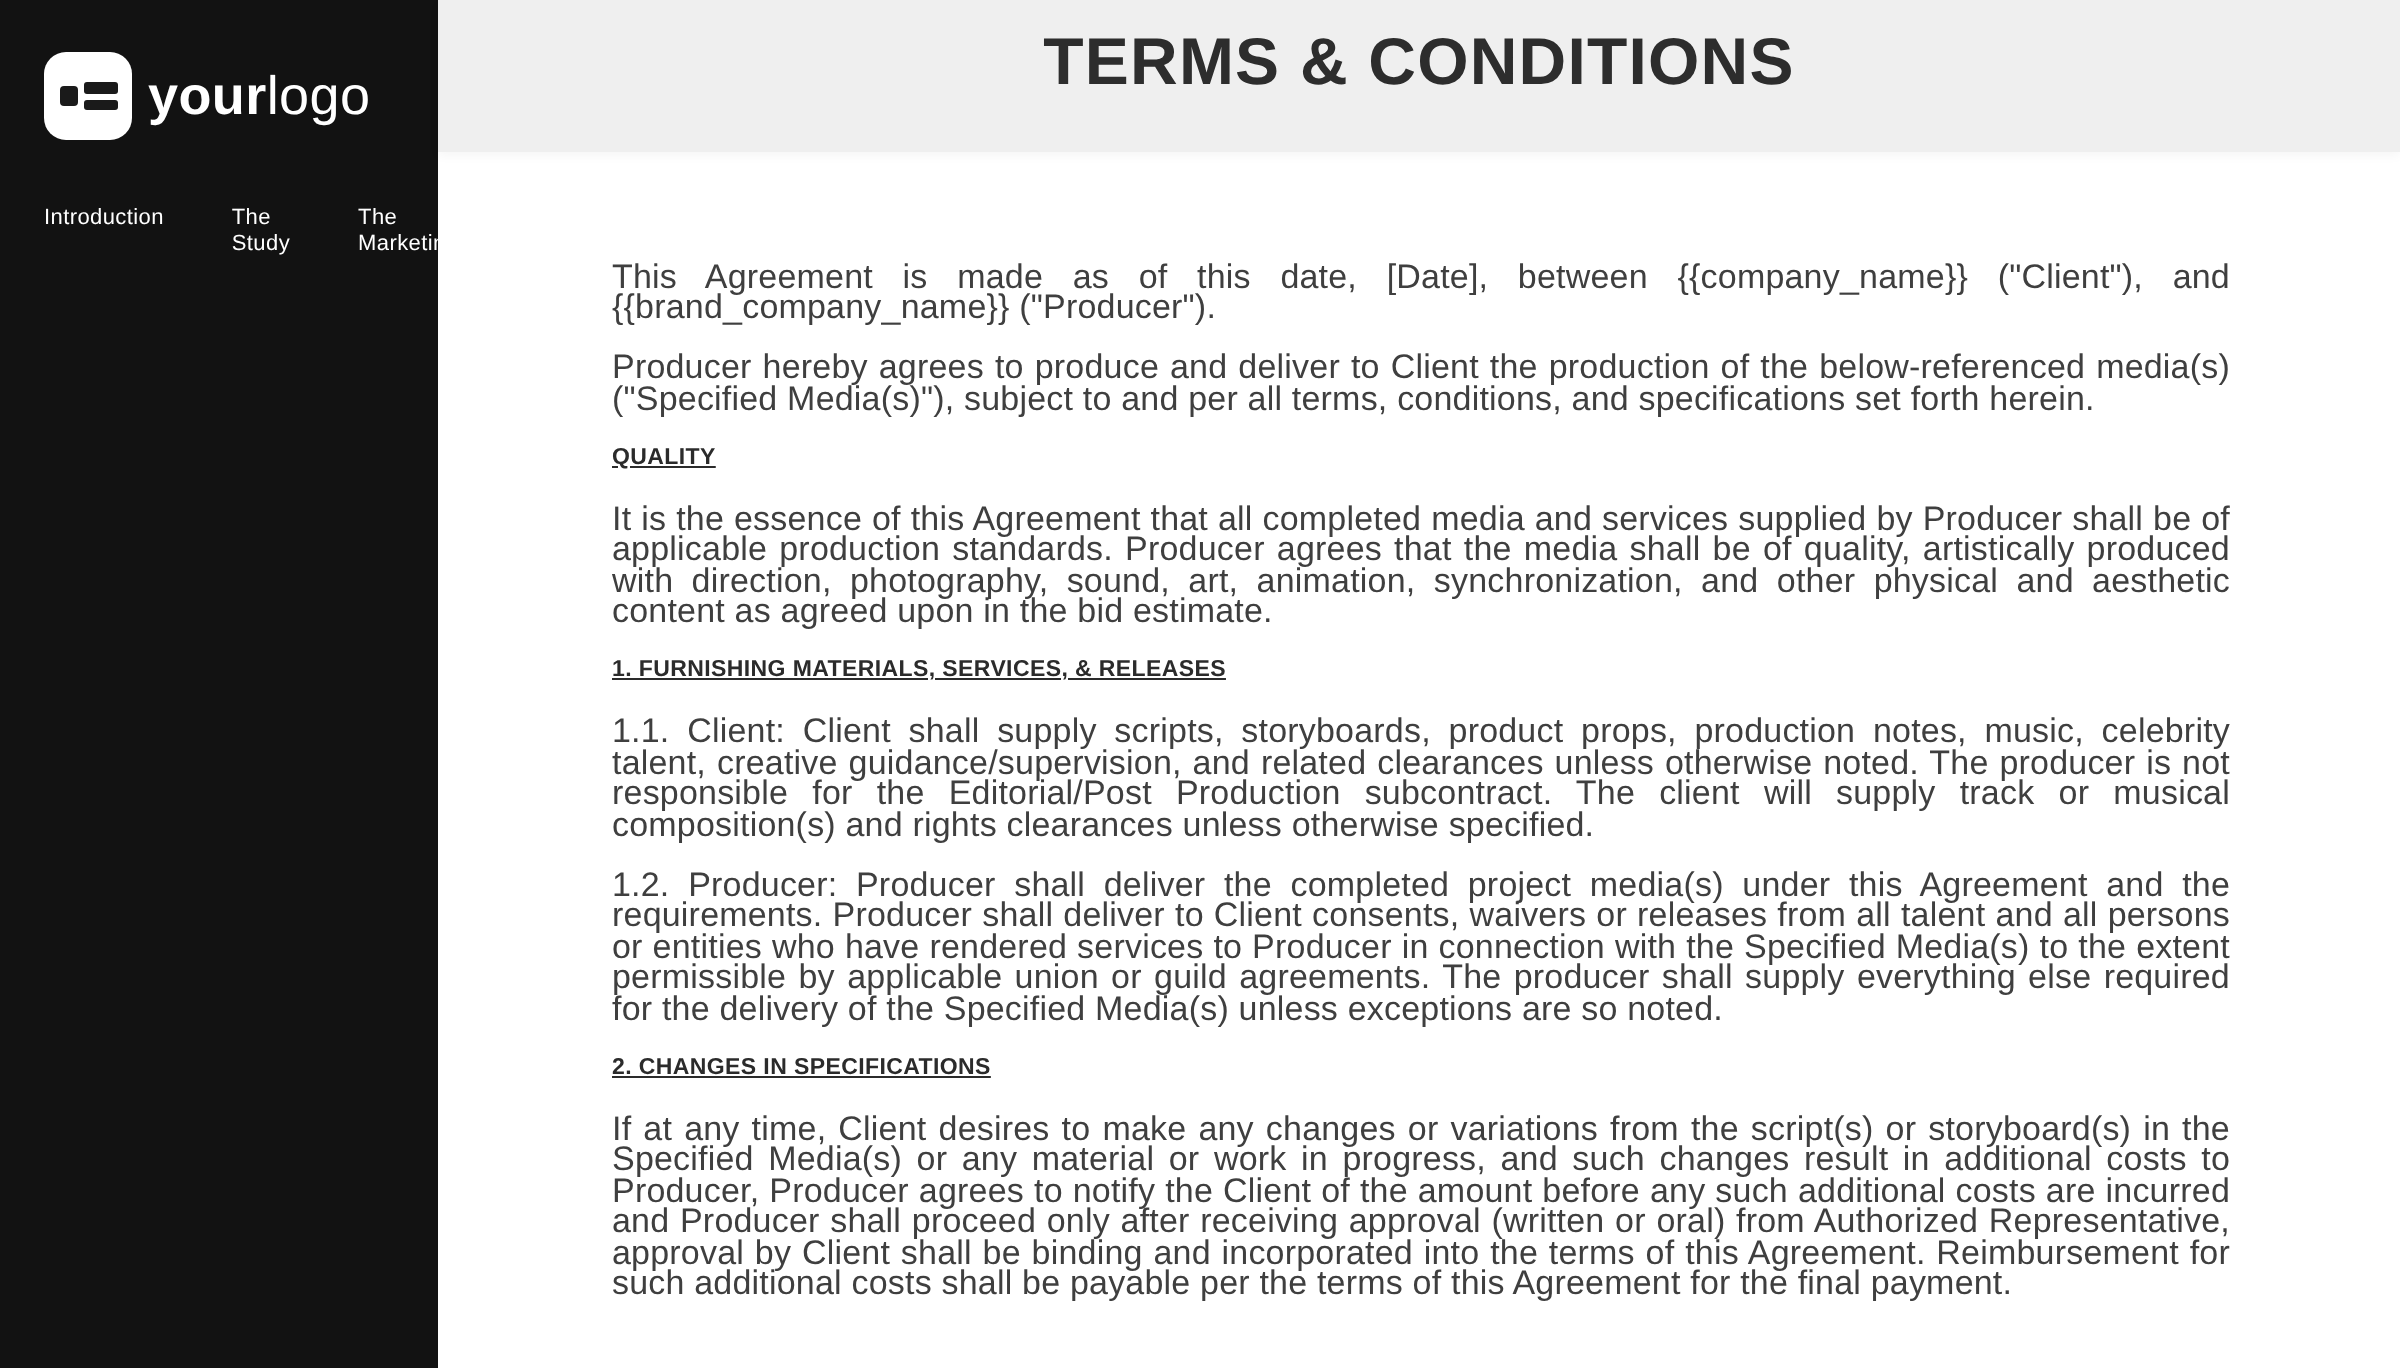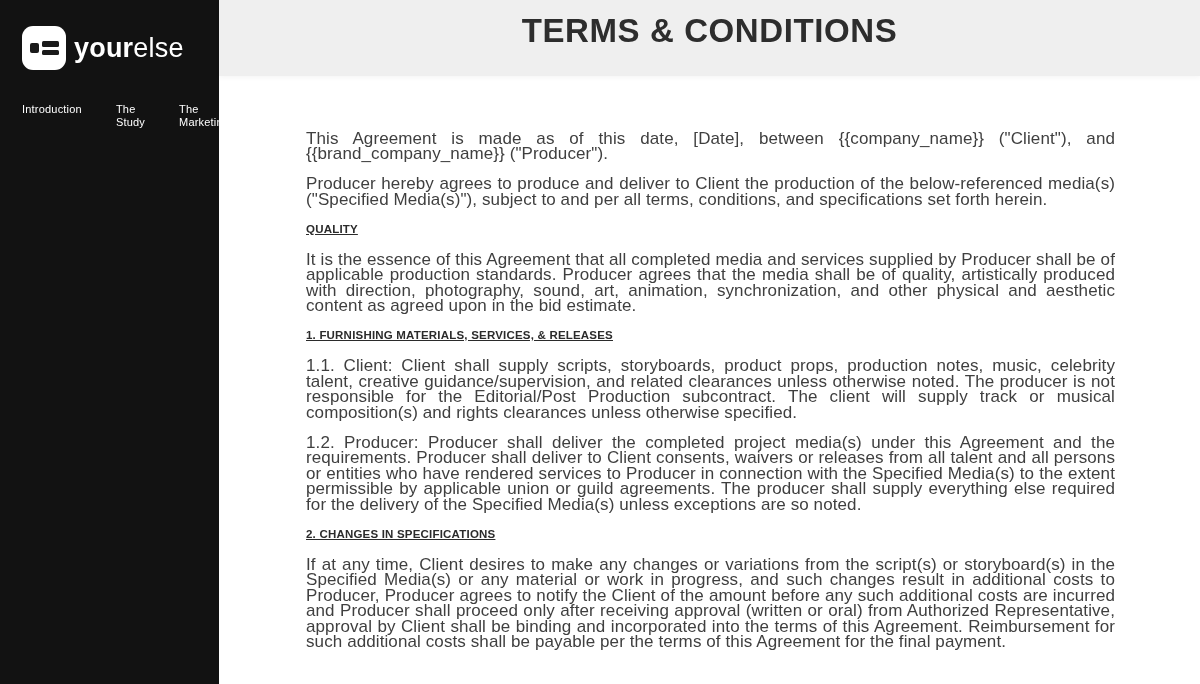--- a/index.html
+++ b/index.html
@@ -123,21 +123,21 @@
 
 <aside class="sidebar">
   <div class="logo">
     <div class="logo-icon">
       <span class="li-sq"></span>
       <span class="li-bars">
           <span></span>
           <span></span>
         </span>
     </div>
-    <div class="logo-text"><span class="lt-bold">your</span><span class="lt-light">else</span></div>
+    <div class="logo-text"><span class="lt-bold">your</span><span class="lt-light">logo</span></div>
   </div>
   <nav class="nav" id="nav">
       <div class="nav-item">Introduction</div>
       <div class="nav-item">The Study</div>
       <div class="nav-item">The Marketing</div>
       <div class="nav-item">Case Post</div>
       <div class="nav-item">Your Investment</div>
       <div class="nav-item">Our Investment</div>
       <div class="nav-item">Let's Get Started</div>
       <div class="nav-item active">Terms &amp; Conditions</div>

